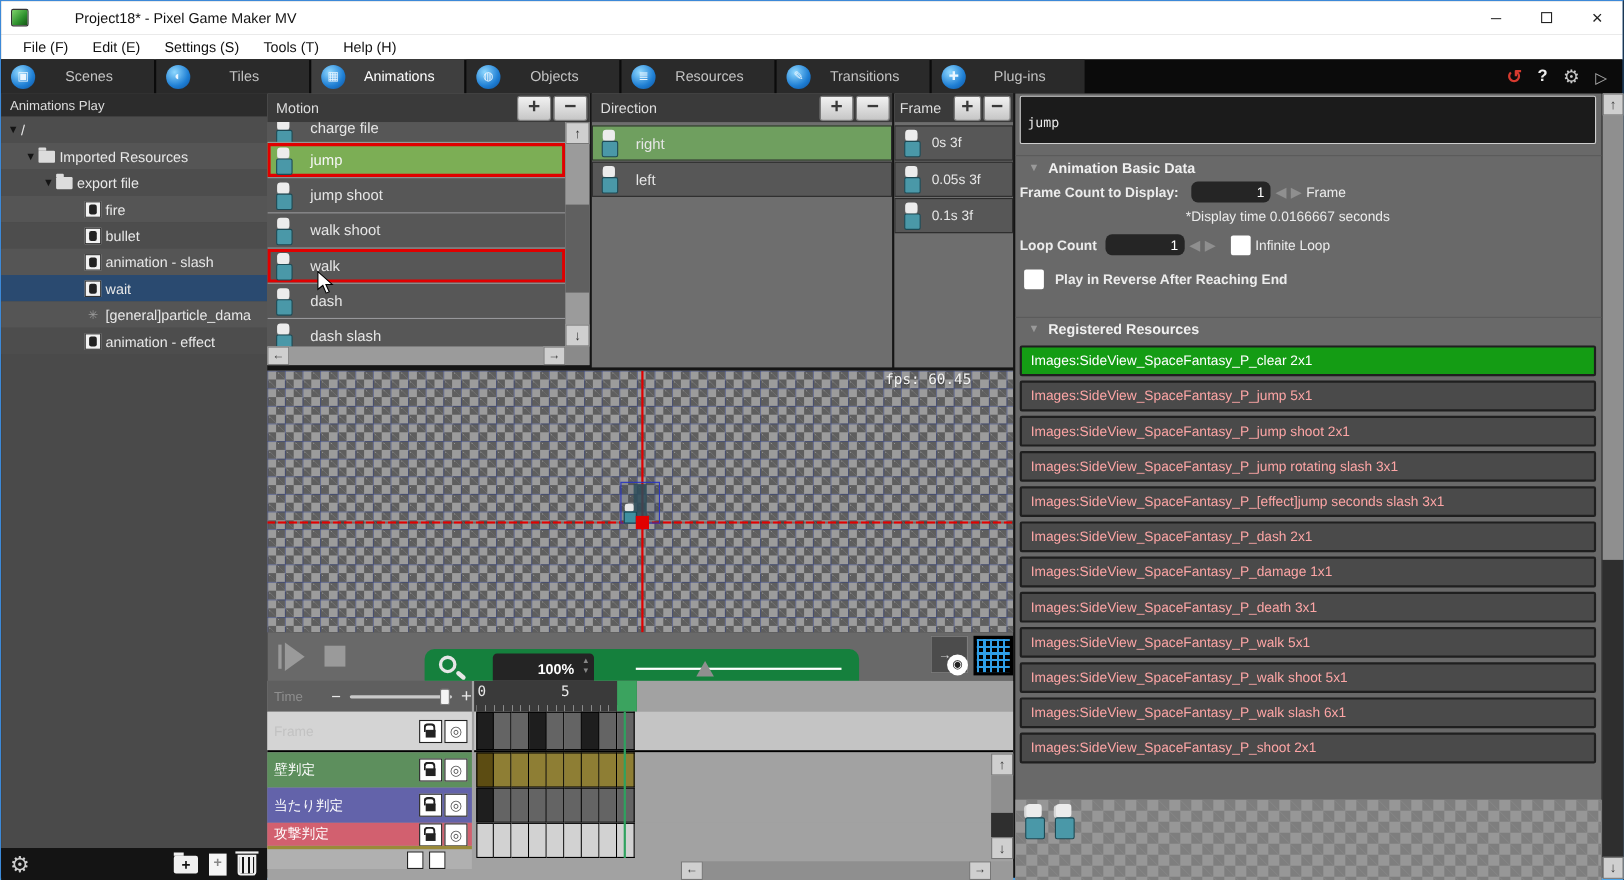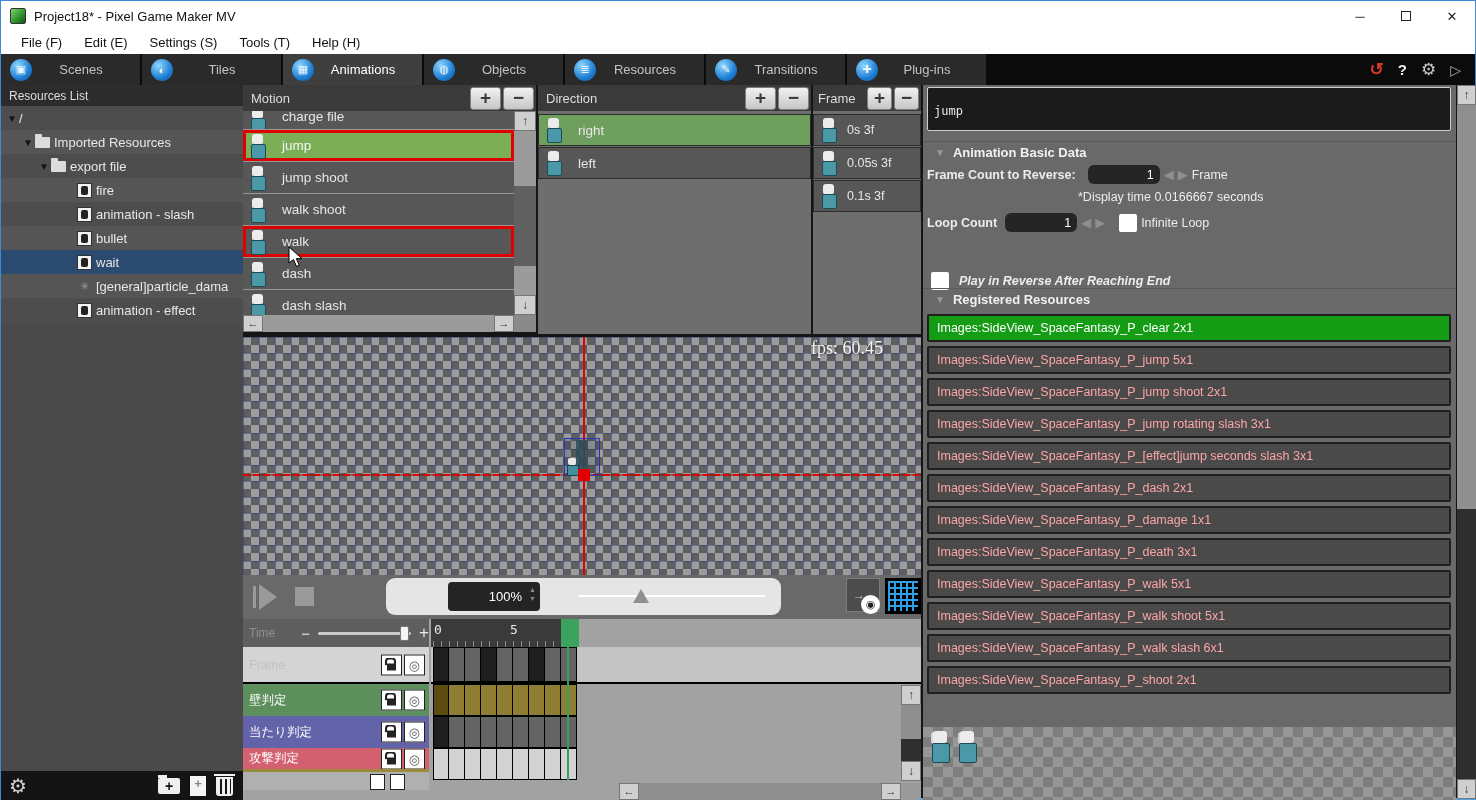--- a/index.html
+++ b/index.html
@@ -7,21 +7,21 @@
     --wall-track:#5d8f5d; --hit-track:#6363aa; --attack-track:#d2606f;
     --cell-dark:#1e1e1e; --cell-gray:#646464; --cell-wall:#8e7e34; --cell-wall-dark:#5c4c12; --cell-light:#d2d2d2;
     --playhead:#2fa25f; --ruler-green:#3ba35f; --tab-blue:#2a8fd8;
   }
   *{box-sizing:border-box;margin:0;padding:0;font-family:"Liberation Sans",sans-serif;}
   html,body{width:1476px;height:800px;overflow:hidden;background:#000;}
   .window{position:relative;width:1476px;height:800px;background:#151515;border:1px solid #3c89d8;border-bottom:2px solid #4aa3e8;}
   .mono{font-family:"DejaVu Sans Mono",monospace;}
 
   
-  .titlebar{position:absolute;left:0;top:0;width:100%;height:30px;background:#fff;display:flex;align-items:center;}
+  .titlebar{position:absolute;left:0;top:0;width:100%;height:30px;background:#fff;display:flex;align-items:center;gap:34px;}
   .appicon{width:16px;height:16px;margin:0 8px 0 9px;background:linear-gradient(135deg,#7fd46a,#2c8f2c 60%,#145514);border:1px solid #333;border-radius:2px;}
   .apptitle{font-size:13px;color:#111;}
   .wctrls{margin-left:auto;display:flex;height:100%;}
   .wbtn{width:46px;height:100%;display:flex;align-items:center;justify-content:center;color:#222;font-size:13px;}
   .wbtn .maxbox{width:10px;height:10px;border:1px solid #222;}
   
   .menubar{position:absolute;left:0;top:30px;width:100%;height:23px;background:#fff;display:flex;align-items:center;padding-left:9px;}
   .menuitem{font-size:13px;color:#111;padding:0 11px;height:100%;display:flex;align-items:center;}
   
   .tabbar{position:absolute;left:0;top:53px;width:100%;height:31px;background:#0b0b0b;display:flex;align-items:stretch;}
@@ -79,36 +79,36 @@
   
   .canvas{position:absolute;left:242px;top:336px;width:678px;height:238px;overflow:hidden;
     background-color:#9c9c9c;
     background-image:
       repeating-linear-gradient(to right,rgba(45,60,130,.5) 0 1px,transparent 1px 16px),
       repeating-linear-gradient(to bottom,rgba(45,60,130,.5) 0 1px,transparent 1px 16px),
       linear-gradient(45deg,#5e5e5e 25%,transparent 25%,transparent 75%,#5e5e5e 75%),
       linear-gradient(45deg,#5e5e5e 25%,transparent 25%,transparent 75%,#5e5e5e 75%);
     background-size:16px 16px,16px 16px,16px 16px,16px 16px;
     background-position:0 0,0 0,0 0,8px 8px;}
-  .fps{position:absolute;right:38px;top:1px;color:#f4f4f4;font-size:18px;text-shadow:0 1px 2px rgba(0,0,0,.5);font-family:Liberation Serif, serif;}
+  .fps{position:absolute;right:38px;top:1px;color:#f4f4f4;font-size:13px;text-shadow:0 1px 2px rgba(0,0,0,.5);}
   .vred{position:absolute;left:340px;top:0;width:2px;height:100%;background:var(--anno-red);}
   .hred{position:absolute;left:0;top:137px;width:100%;height:2px;background:repeating-linear-gradient(to right,var(--anno-red) 0 7px,rgba(60,0,0,.35) 7px 10px);}
   .spritebox{position:absolute;left:321px;top:101px;width:36px;height:38px;border:1px solid #2b36c0;background:rgba(20,40,60,.15);}
   .spritebox .streak{position:absolute;left:11px;top:1px;width:12px;height:34px;background:#2e4d5a;opacity:.85;}
   .spritebox .mchar{position:absolute;left:1px;bottom:1px;width:13px;height:16px;}
   .spritebox .mchar::before{content:"";position:absolute;left:2px;top:0;width:8px;height:7px;background:#e8e8e8;border-radius:2px;}
   .spritebox .mchar::after{content:"";position:absolute;left:1px;top:7px;width:10px;height:9px;background:#3f8fa0;border:1px solid #17414c;}
   .redsq{position:absolute;left:335px;top:132px;width:12px;height:12px;background:var(--anno-red);}
   
   .playbar{position:absolute;left:242px;top:574px;width:678px;height:44px;background:#696969;}
   .playbtn{position:absolute;left:10px;top:9px;width:26px;height:26px;}
   .playbtn::before{content:"";position:absolute;left:0;top:2px;width:3px;height:22px;background:#9a9a9a;}
   .playbtn::after{content:"";position:absolute;left:6px;top:0;border-left:18px solid #9a9a9a;border-top:13px solid transparent;border-bottom:13px solid transparent;}
   .stopbtn{position:absolute;left:52px;top:12px;width:19px;height:19px;background:#9a9a9a;}
-  .zoompill{position:absolute;left:143px;top:3px;width:395px;height:37px;background:#e5e5e5;border-radius:9px;}
+  .zoompill{position:absolute;left:143px;top:15px;width:395px;height:37px;background:#15803d;border-radius:9px;font-weight:bold;}
   .mag{position:absolute;left:13px;top:6px;width:16px;height:16px;border:3px solid #e6e6e6;border-radius:50%;}
   .mag::after{content:"";position:absolute;left:12px;top:13px;width:10px;height:4px;background:#e6e6e6;border-radius:2px;transform:rotate(40deg);}
   .zoomval{position:absolute;left:62px;top:4px;width:92px;height:29px;background:#242424;border-radius:4px;color:#fff;font-size:13px;display:flex;align-items:center;justify-content:flex-end;padding-right:18px;}
   .spin{position:absolute;right:4px;top:4px;display:flex;flex-direction:column;gap:2px;color:#888;font-size:7px;line-height:7px;}
   .zslider{position:absolute;left:192px;right:16px;top:17px;height:2px;background:#fff;}
   .zthumb{position:absolute;left:55px;top:-6px;width:0;height:0;border-left:8px solid transparent;border-right:8px solid transparent;border-bottom:14px solid #8f8f8f;}
   .fitbtn{position:absolute;left:603px;top:3px;width:34px;height:34px;background:#4c4c4c;border:1px solid #7c7c7c;color:#d0d0d0;font-size:12px;text-align:center;line-height:32px;letter-spacing:-2px;}
   .eyebadge{position:absolute;left:618px;top:20px;width:19px;height:19px;background:#fff;border-radius:50%;color:#222;font-size:11px;text-align:center;line-height:19px;z-index:2;}
   .gridbtn{position:absolute;left:642px;top:3px;width:36px;height:36px;background:#000;
     background-image:repeating-linear-gradient(to right,#2f9fe8 0 2px,transparent 2px 6px),repeating-linear-gradient(to bottom,#2f9fe8 0 2px,transparent 2px 6px);
@@ -237,46 +237,46 @@
       </div>
     <div class="hdricons">
       <span class="hico" style="color:#d63a2f;font-weight:bold;">↺</span>
       <span class="hico" style="color:#eee;font-weight:bold;font-size:15px;">?</span>
       <span class="hico" style="color:#c9c9c9;">⚙</span>
       <span class="hico" style="color:#a8a8a8;font-size:14px;">▷</span>
     </div>
   </div>
 
   <div class="sidebar">
-    <div class="sidehead">Resources List</div>
+    <div class="sidehead">Animations Play</div>
     <div class="trow lvl0">
         <span class="tarrow">▼</span>
         <span>/</span>
       </div>
     <div class="trow lvl1">
         <span class="tarrow">▼</span>
         <span class="fold"></span>
         <span>Imported Resources</span>
       </div>
     <div class="trow lvl2">
         <span class="tarrow">▼</span>
         <span class="fold"></span>
         <span>export file</span>
       </div>
     <div class="trow lvl3">
         <span class="anico"></span>
         <span>fire</span>
       </div>
     <div class="trow lvl3">
         <span class="anico"></span>
-        <span>animation - slash</span>
+        <span>bullet</span>
       </div>
     <div class="trow lvl3">
         <span class="anico"></span>
-        <span>bullet</span>
+        <span>animation - slash</span>
       </div>
     <div class="trow lvl3 sel">
         <span class="anico"></span>
         <span>wait</span>
       </div>
     <div class="trow lvl3">
         <span class="partico">✳</span>
         <span style="white-space:nowrap;">[general]particle_dama</span>
       </div>
     <div class="trow lvl3">
@@ -553,36 +553,36 @@
     </div>
   </div>
 
   <div class="props">
     <input class="namefield" value="jump" style="">
     <div class="sechead" style="top:56px;">
       <span class="tri">▼</span>
       <span style="font-weight:bold;">Animation Basic Data</span>
     </div>
     <div class="prow" style="left:4px;top:80px;">
-      <span style="font-weight:bold;">Frame Count to Reverse:</span>
+      <span style="font-weight:bold;">Frame Count to Display:</span>
       <span class="spinbox" style="width:72px;margin-left:8px;">1</span>
       <span class="arrL">◀</span>
       <span class="arrR">▶</span>
       <span>Frame</span>
     </div>
     <div class="note" style="left:155px;top:105px;">*Display time 0.0166667 seconds</div>
     <div class="prow" style="left:4px;top:128px;">
       <span style="font-weight:bold;">Loop Count</span>
       <span class="spinbox" style="width:72px;margin-left:4px;">1</span>
       <span class="arrL">◀</span>
       <span class="arrR">▶</span>
       <span class="chk" style="margin-left:10px;"></span>
       <span>Infinite Loop</span>
     </div>
-    <div class="prow" style="left:8px;top:187px;font-style:italic;">
+    <div class="prow" style="left:8px;top:160px;">
       <span class="chk"></span>
       <span style="font-weight:bold;margin-left:6px;">Play in Reverse After Reaching End</span>
     </div>
     <div class="sechead" style="top:203px;">
       <span class="tri">▼</span>
       <span style="font-weight:bold;">Registered Resources</span>
     </div>
     <div class="reslist">
       <div class="resrow sel">
           <span>Images:SideView_SpaceFantasy_P_clear 2x1</span>

